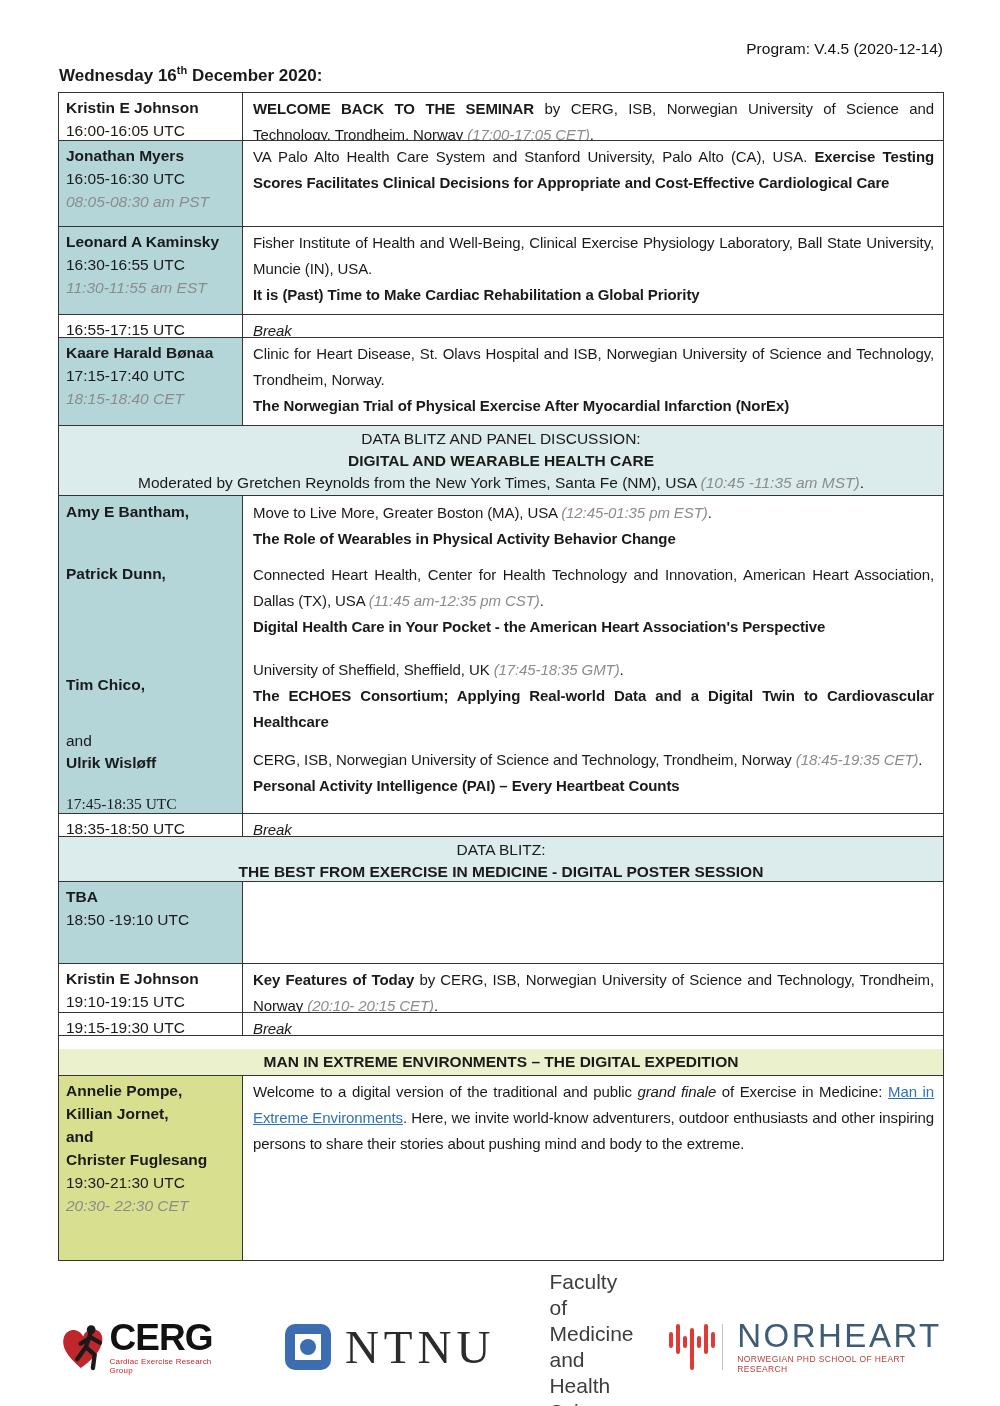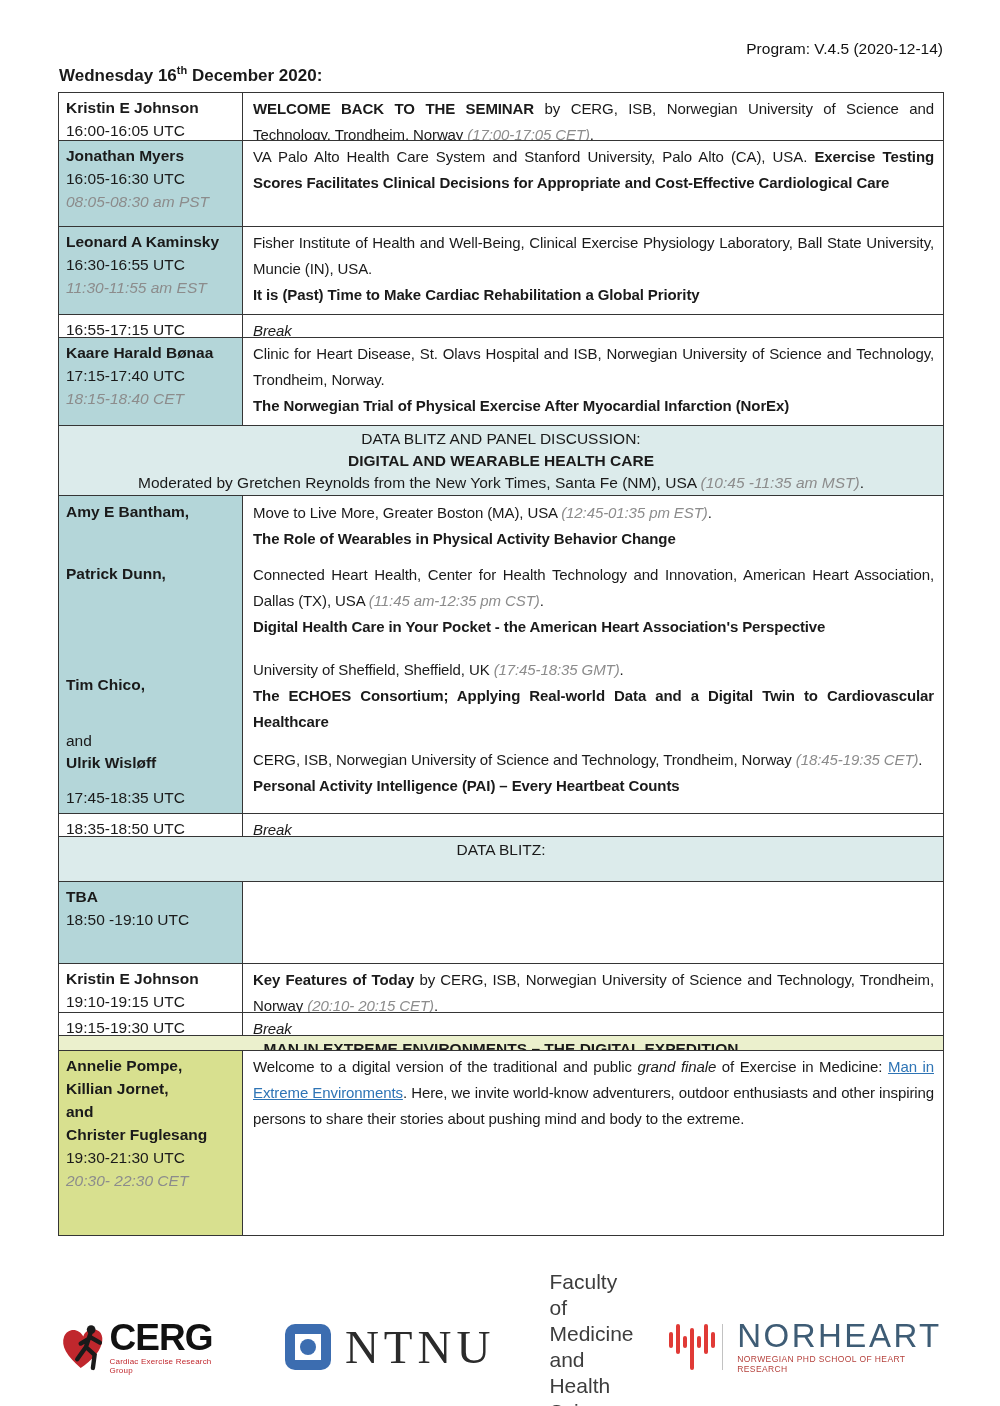--- a/index.html
+++ b/index.html
@@ -44,29 +44,29 @@
   #row-kaminsky    { height: 88px; }
   #row-break1      { height: 23px; }
   #row-bonaa       { height: 88px; }
   #row-h-panel     { height: 70px; }
   #row-panel       { height: 318px; }
   #row-break2      { height: 23px; }
   #row-h-datablitz { height: 45px; }
   #row-tba         { height: 82px; }
   #row-keyfeatures { height: 49px; }
   #row-break3      { height: 23px; }
-  #row-h-extreme   { height: 15px; }
+  #row-h-extreme   { height: 27px; margin-top: 13px; }
   #row-extreme     { height: 184px; }
 
   
   .panel .cell-left, .panel .cell-right { position: relative; }
   .panel .cell-left .line { position: absolute; left: 7px; }
   .panel .cell-right .para { position: absolute; left: 10px; right: 9px; }
   .panel .pl0 { top: 4px; }  .panel .pl1 { top: 66px; }  .panel .pl2 { top: 177px; }
-  .panel .pl3 { top: 233px; }.panel .pl4 { top: 255px; } .panel .pl5 { top: 290px; }
+  .panel .pl3 { top: 233px; }.panel .pl4 { top: 255px; } .panel .pl5 { top: 296px; font-family: Liberation Serif, serif; }
   .panel .pr0 { top: 4px; }  .panel .pr1 { top: 66px; }  .panel .pr2 { top: 161px; }
   .panel .pr3 { top: 251px; }
 
   
   .footer { position: absolute; left: 58px; top: 1308px; width: 886px; height: 78px;
             display: flex; align-items: center; }
   .logo-cerg { display: flex; align-items: center; }
   .cerg-text { margin-left: -6px; }
   .cerg-name { font-size: 37px; font-weight: bold; letter-spacing: -1px; color: #111; line-height: 36px; }
   .cerg-sub  { font-size: 8px; color: #c0272d; margin-top: 1px; letter-spacing: 0.2px; }
@@ -198,20 +198,21 @@
           <div class="line"><span class="seg-n">18:35-18:50 UTC</span></div>
         </div>
         <div class="cell-right">
           <div class="para">
             <div class="block"><span class="seg-i">Break</span></div>
           </div>
         </div>
       </div>
       <div id="row-h-datablitz" class="row header-row header-teal">
         <div class="hline"><span class="seg-n">DATA BLITZ:</span></div>
+        <div class="hline"><span class="seg-b">THE BEST FROM EXERCISE IN MEDICINE - DIGITAL POSTER SESSION</span></div>
       </div>
       <div id="row-tba" class="row">
         <div class="cell-left bg-teal">
           <div class="line"><span class="seg-b">TBA</span></div>
           <div class="line"><span class="seg-n">18:50 -19:10 UTC</span></div>
         </div>
       </div>
       <div id="row-keyfeatures" class="row">
         <div class="cell-left bg-white">
           <div class="line"><span class="seg-b">Kristin E Johnson</span></div>

